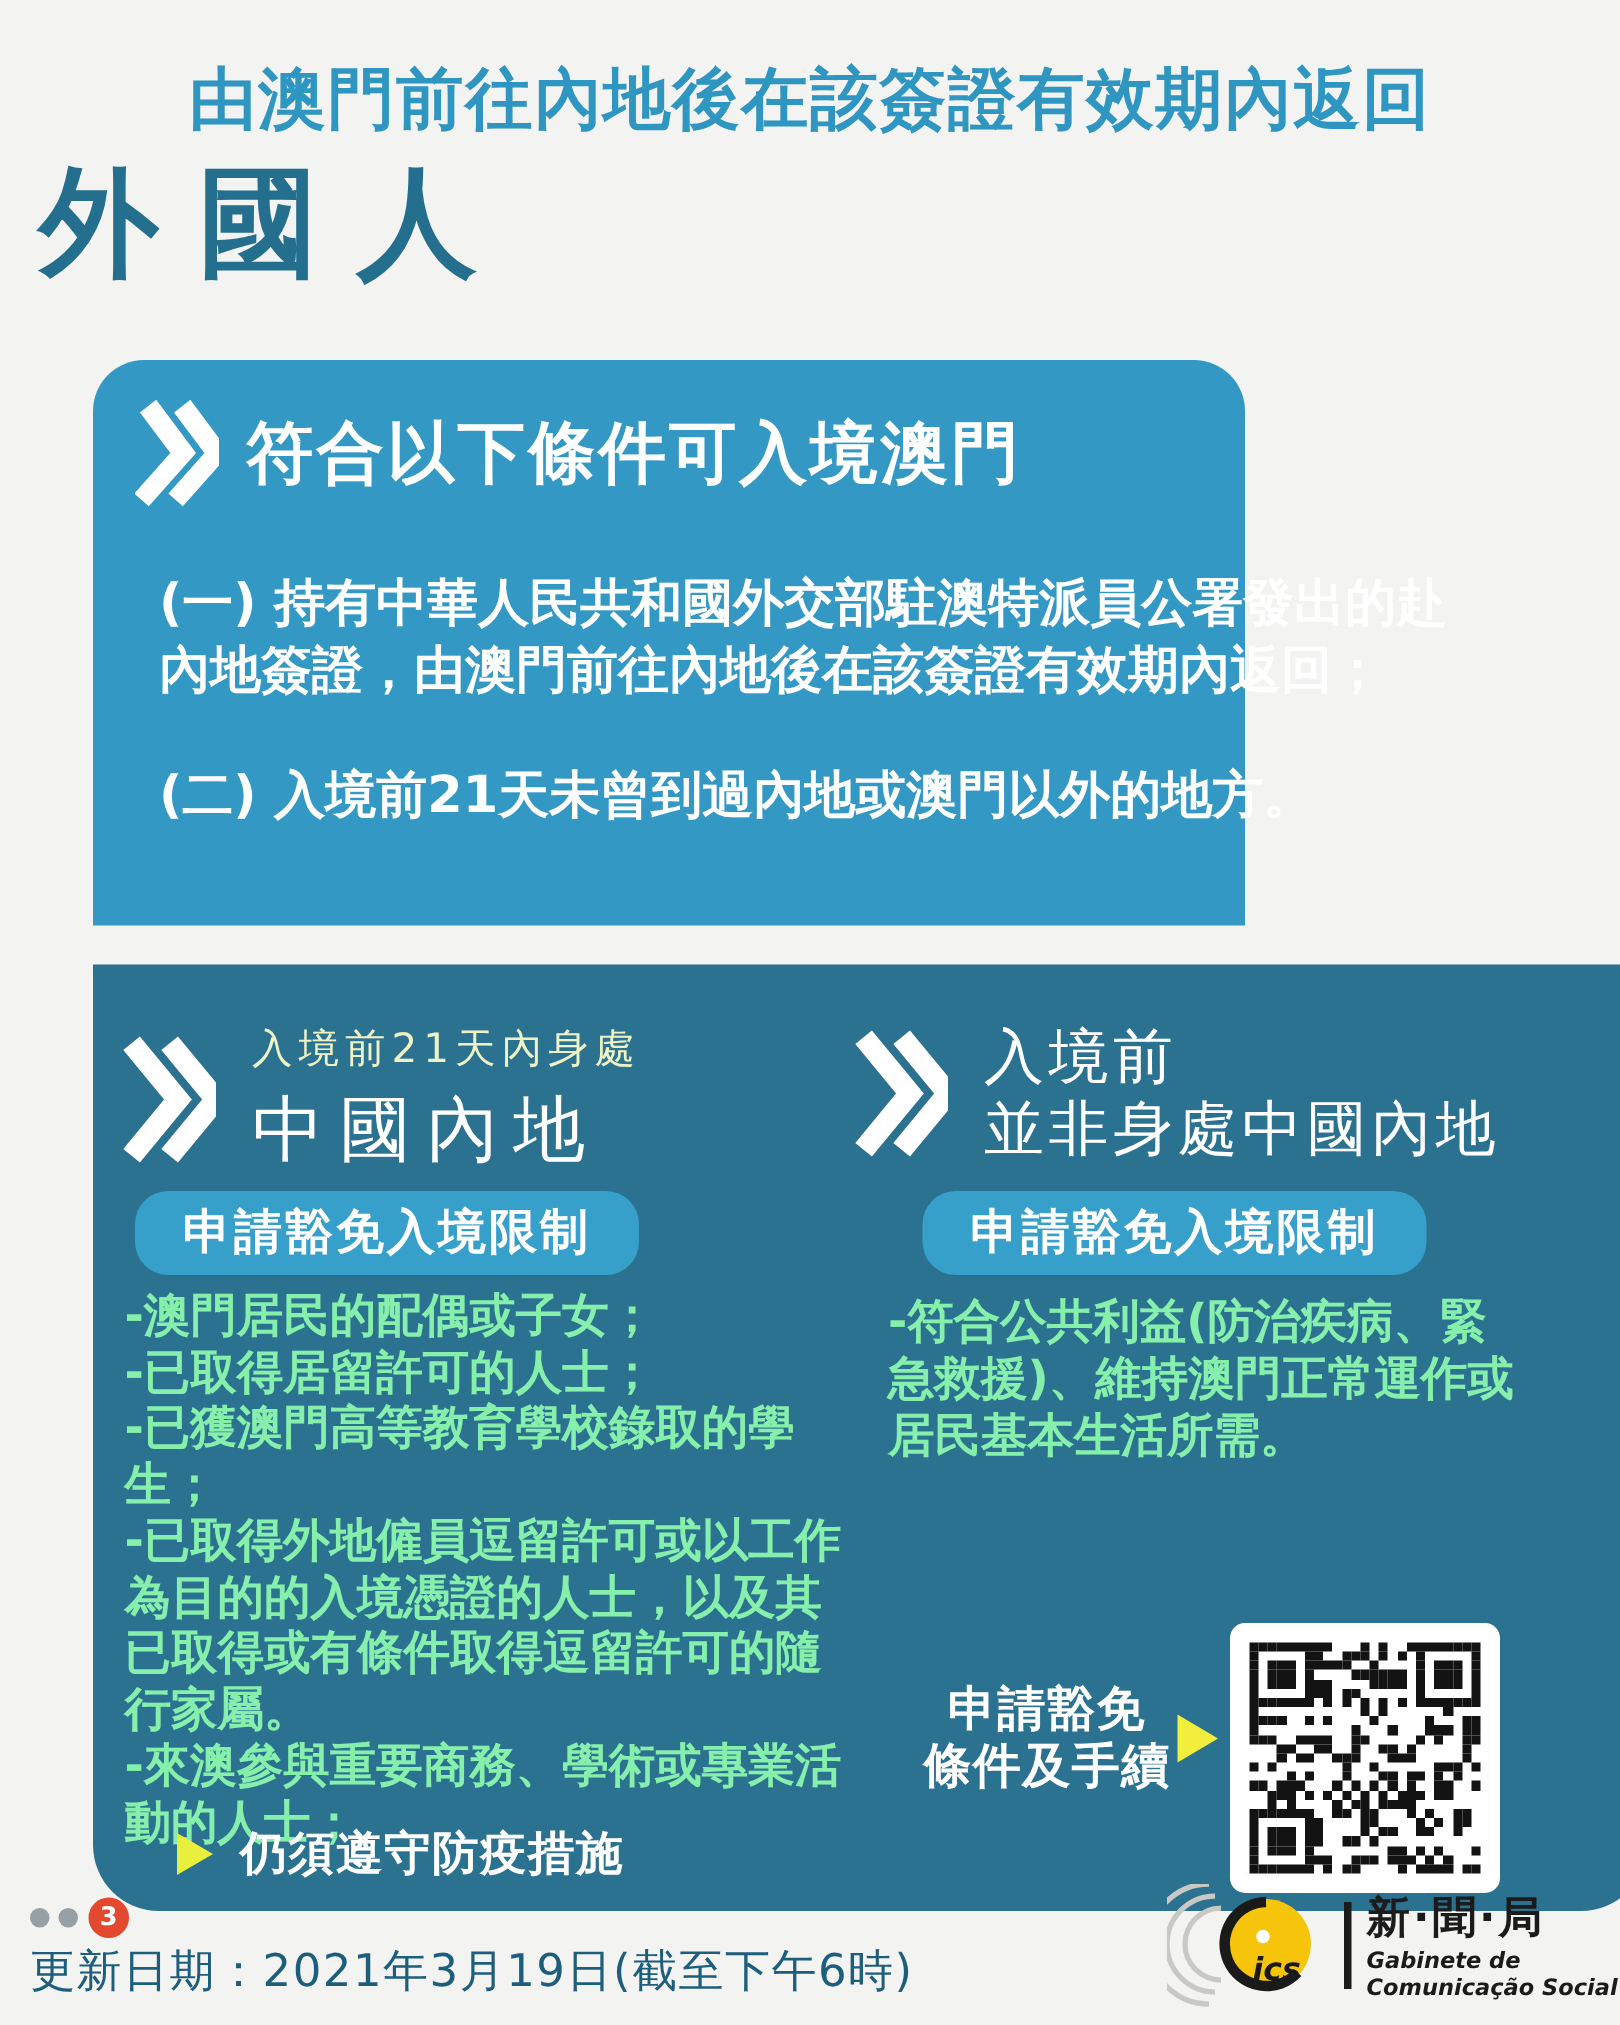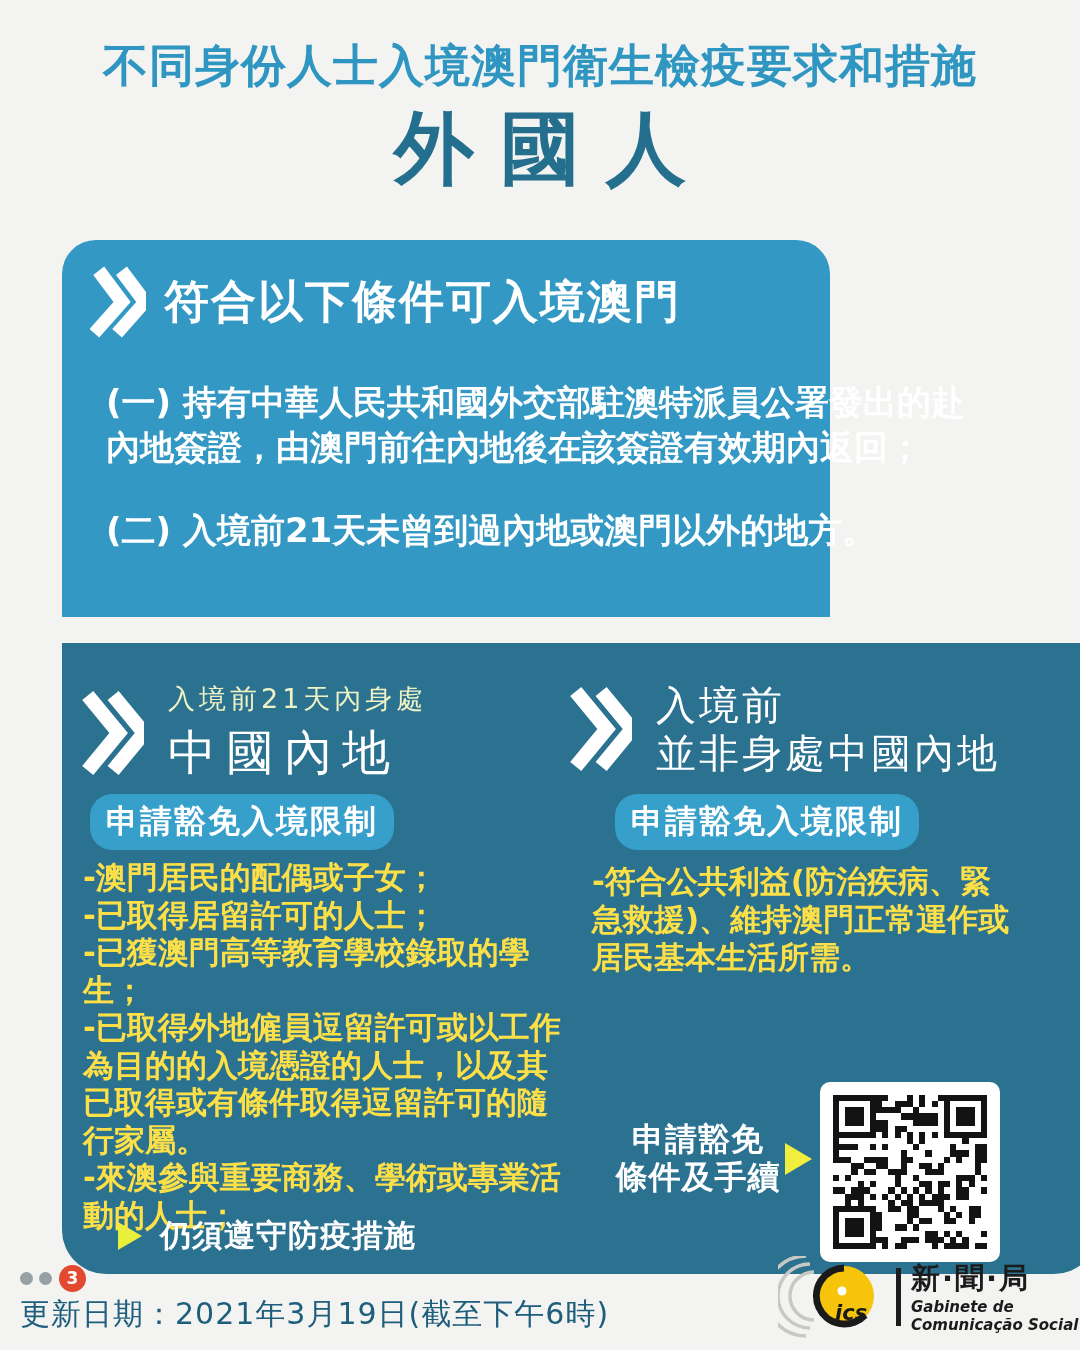--- a/index.html
+++ b/index.html
@@ -11,21 +11,21 @@
   }
 
   
   .title{
     position:absolute;top:36px;left:0;right:0;
     text-align:center;font-size:45px;font-weight:700;
     color:#2e96c1;letter-spacing:1px;
   }
   .subtitle{
     position:absolute;top:96px;left:0;right:0;
-    text-align:center;font-size:80px;font-weight:700;
+    font-size:80px;font-weight:700;
     color:#256f8e;letter-spacing:26px;text-indent:26px;
   }
 
   
   .card{
     position:absolute;left:62px;top:240px;width:768px;height:377px;
     background:#3399c4;border-radius:34px 34px 0 0;
   }
   .card-head{
     position:absolute;left:28px;top:26px;
@@ -53,26 +53,26 @@
     font-size:27px;font-weight:400;color:#eef3c5;
     letter-spacing:4px;margin-bottom:4px;
   }
   .sec-big{
     font-size:48px;font-weight:400;color:#ffffff;letter-spacing:10px;
   }
   .sec-line{font-size:40px;font-weight:400;color:#ffffff;line-height:1.2;letter-spacing:3px;}
   .badge{
     position:absolute;top:151px;
     background:#369fca;border-radius:22px;
-    padding:6px 16px;font-size:32px;font-weight:700;color:#ffffff;
+    padding:6px 32px;font-size:32px;font-weight:700;color:#ffffff;
     letter-spacing:2px;white-space:nowrap;
   }
   .badge-l{left:28px;}
   .badge-r{left:553px;}
-  .items{position:absolute;color:#fde047;font-weight:700;}
+  .items{position:absolute;color:#86efac;font-weight:700;}
   .items-l{left:21px;top:216px;width:482px;font-size:31px;line-height:1.21;}
   .items-r{left:530px;top:220px;width:424px;font-size:31px;line-height:1.22;}
   .note{
     position:absolute;left:56px;top:572px;
     display:flex;align-items:center;gap:18px;
     font-size:31px;font-weight:700;color:#ffffff;letter-spacing:1px;
   }
   .tri{
     width:0;height:0;
     border-left:24px solid #e9ef3d;
@@ -123,21 +123,21 @@
   .logo-bar{width:5px;height:58px;background:#1c1c1c;}
   .logo-text{display:flex;flex-direction:column;justify-content:center;}
   .logo-cjk{font-size:29px;font-weight:700;color:#1b1b1b;letter-spacing:2px;}
   .logo-pt{font-size:15px;font-weight:700;font-style:italic;color:#1b1b1b;line-height:1.18;}
 </style>
 </head>
 <body>
 
 <div>
 
-  <div class="title">不同身份人士入境澳門衛生檢疫要求和措施</div>
+  <div class="title">由澳門前往內地後在該簽證有效期內返回</div>
   <div class="subtitle">外國人</div>
 
   <div class="card">
     <div class="card-head">
       <svg class="chev" width="56" height="72" viewBox="0 0 58 76">
         <g transform="skewX(-4)" fill="none" stroke="#ffffff" stroke-width="14">
           <polyline points="9,5 36,38 9,71"></polyline>
           <polyline points="33,5 60,38 33,71"></polyline>
         </g>
       </svg>

